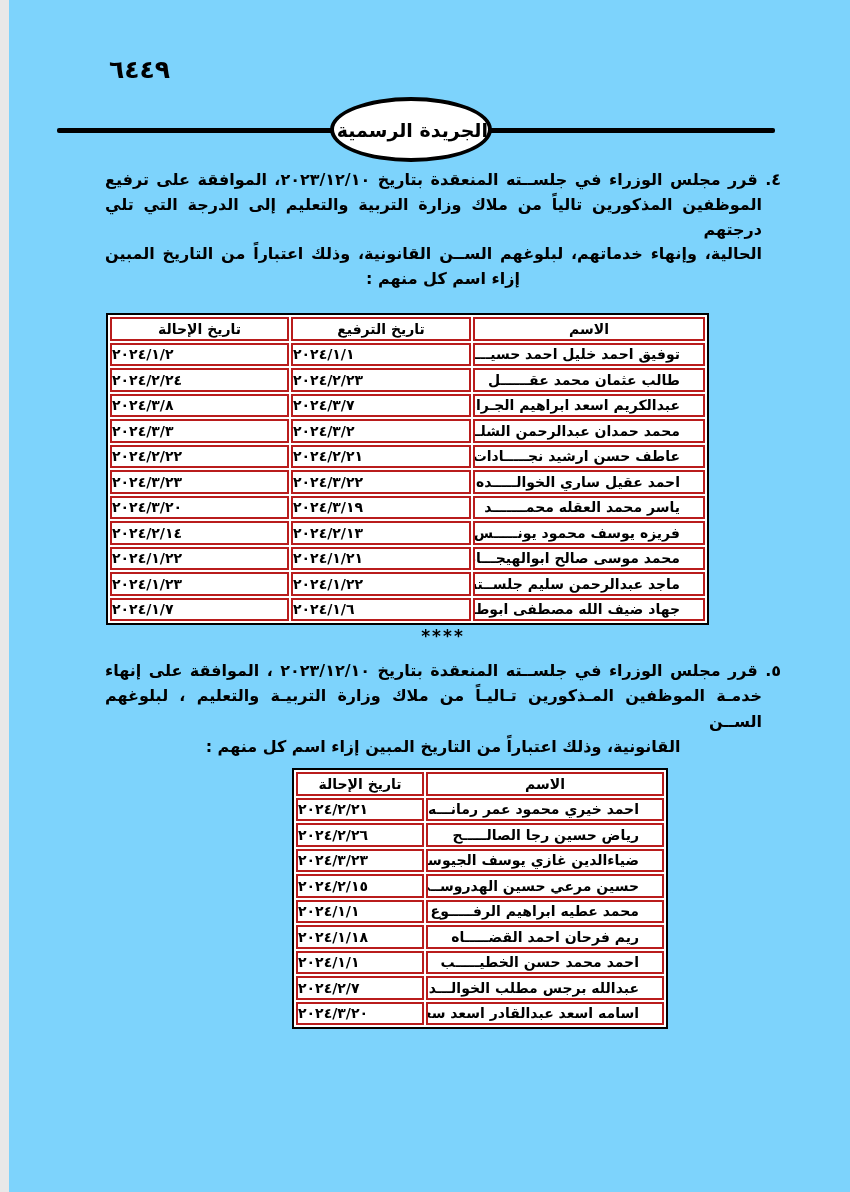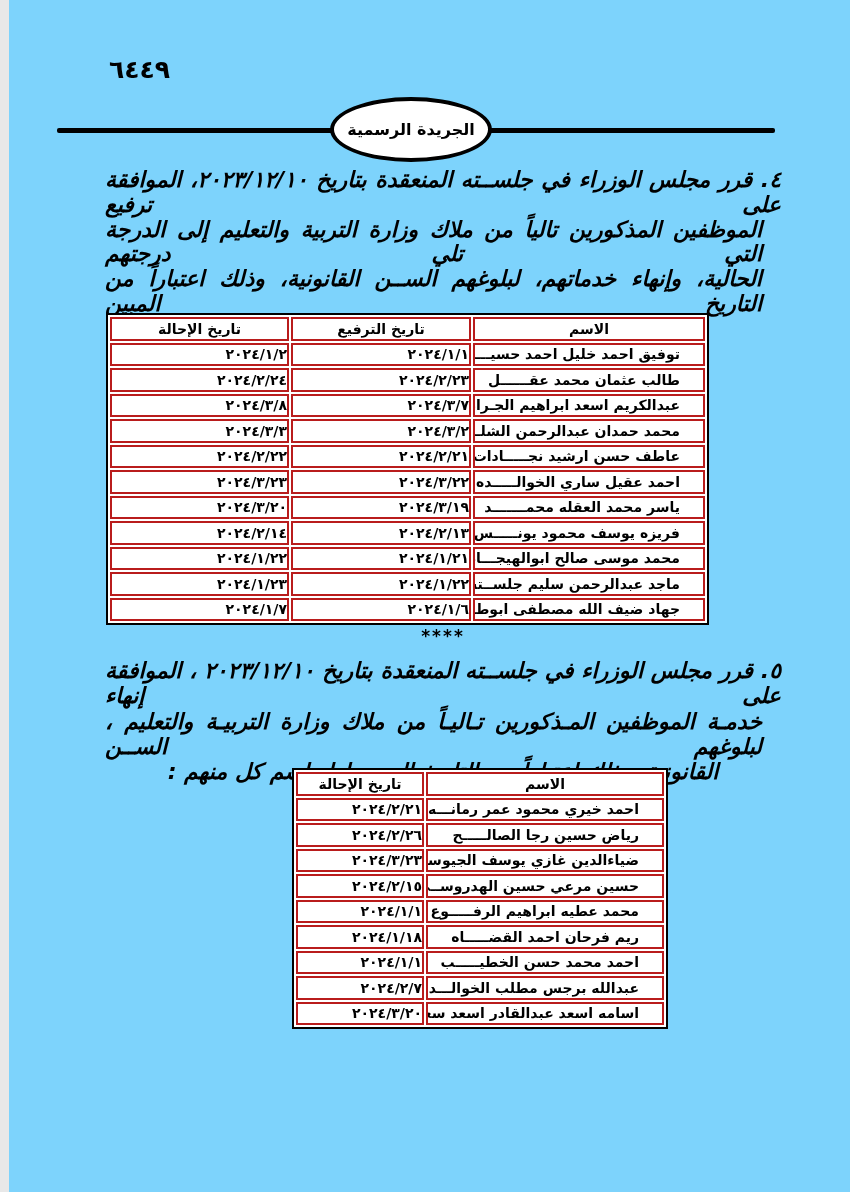--- a/index.html
+++ b/index.html
@@ -9,42 +9,42 @@
   .page { position:absolute; left:9px; top:0; width:850px; height:1192px; background:#7dd3fc; overflow:hidden; }
   .abs { position:absolute; }
 
   
   .page-number { left:100px; top:55px; font-size:25px; letter-spacing:9px; direction:rtl; }
 
   
   .rule { left:48px; top:128px; width:718px; height:5px; background:#000; border-radius:2px; }
   .oval { left:321px; top:97px; width:162px; height:65px; background:#fff;
           border:4.5px solid #000; border-radius:50%;
-          display:flex; align-items:center; justify-content:center;
-          font-size:16px; direction:rtl; }
+          display:flex; align-items:center; 
+          font-size:19px; direction:rtl; }
 
   
-  .para { direction:rtl; font-size:22px; line-height:24.8px;font-style:italic; }
+  .para { direction:rtl; font-size:16px; line-height:24.8px; }
   .para .jline { text-align:justify; text-align-last:justify; }
   .para .indent { padding-left:0; padding-right:19px; }
   .para .cline { text-align:center; }
   .para-4 { left:96px; top:168px; width:676px; }
   .para-5 { left:96px; top:658px; width:676px; line-height:25.3px; }
 
   .separator { left:96px; top:626px; width:676px; text-align:center;
                font-size:17px; letter-spacing:2px; }
 
   
   table { border-collapse:separate; border-spacing:2px; border:2px solid #000;
           table-layout:fixed; direction:rtl; background:#fff; }
   td, th { border:2px solid #b91c1c; height:23.5px; vertical-align:middle;
            font-size:14px; font-weight:bold; overflow:hidden; white-space:nowrap; }
   th { text-align:center; }
   td.name { text-align:right; padding-right:23px; }
-  td.date { text-align:right; letter-spacing:3px;margin-left:26px; }
+  td.date { text-align:left; letter-spacing:3px;margin-left:26px; }
   .table-1 { left:97px; top:313px; width:591px; }
   .table-2 { left:283px; top:768px; width:366px; }
 </style>
 </head>
 <body>
 
 <div class="page">
 
   <div class="abs page-number">٦٤٤٩</div>
 

